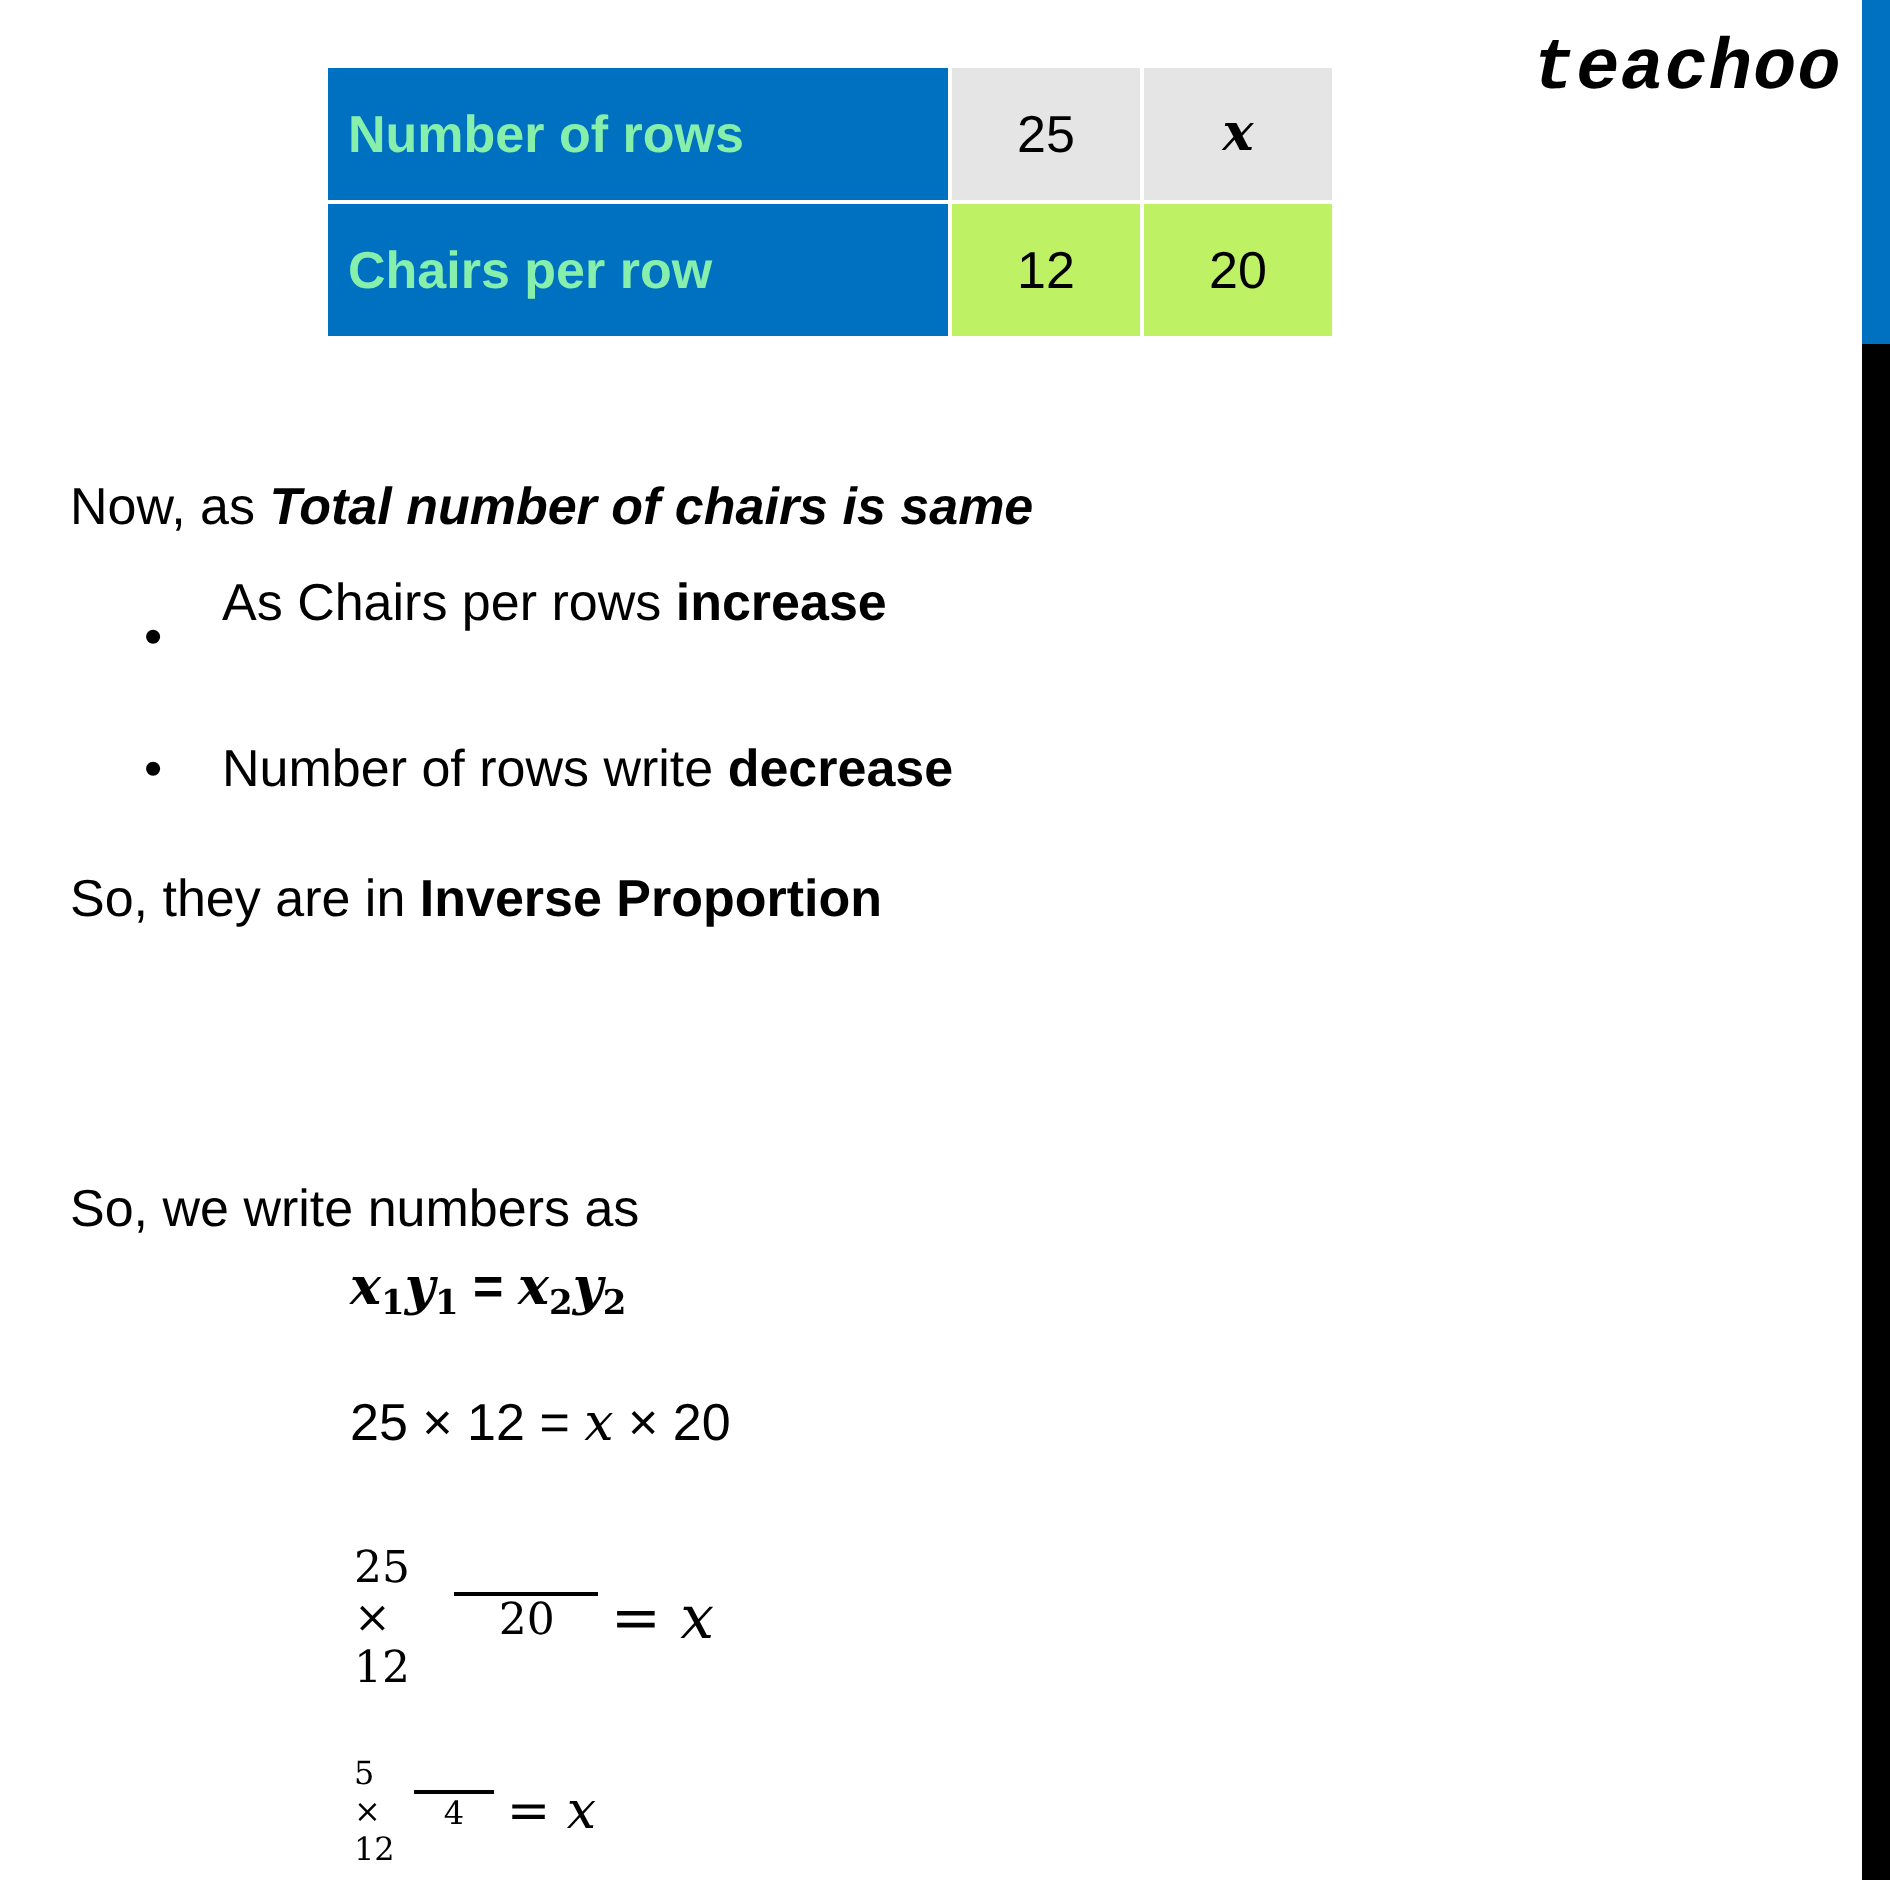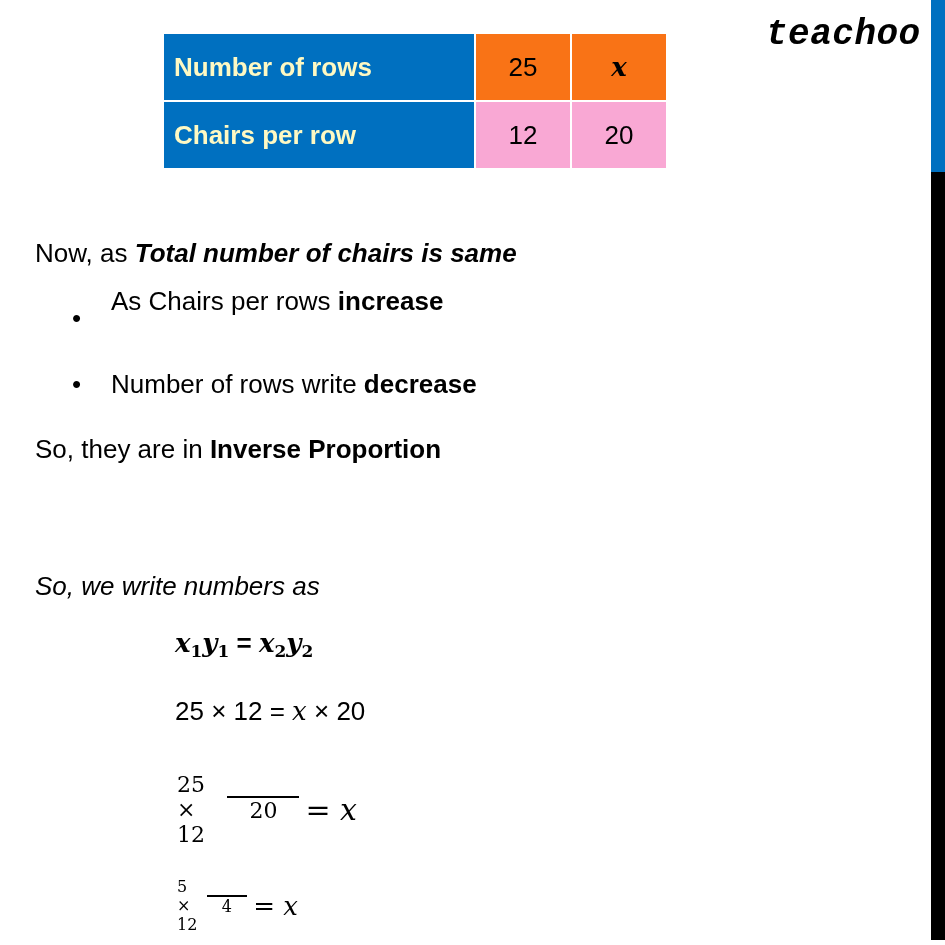--- a/index.html
+++ b/index.html
@@ -17,25 +17,25 @@
     font-family:Liberation Mono, monospace; font-style:italic; font-weight:bold;
     font-size:36px; letter-spacing:0.5px; color:#000;
   }
 
   table.ratio {
     position:absolute; left:162px; top:32px;
     border-collapse:collapse;
   }
   table.ratio td { height:66px; padding:0; border:2px solid #fff; font-size:26px; }
   table.ratio td.hdr {
-    width:300px; background:#0070c0; color:#fef9c3; font-weight:bold; padding-left:10px;
+    width:300px; background:#0070c0; color:#86efac; font-weight:bold; padding-left:10px;
   }
   table.ratio td.val { width:94px; text-align:center; }
-  table.ratio tr.r1 td.val { background:#f97316; }
-  table.ratio tr.r2 td.val { background:#f9a8d4; }
+  table.ratio tr.r1 td.val { background:#e5e5e5; }
+  table.ratio tr.r2 td.val { background:#bef264; }
   .mathx { font-family:"DejaVu Serif", serif; font-style:italic; font-weight:bold; }
 
   .line { position:absolute; font-size:26px; white-space:nowrap;text-align:right; }
   .bullet { position:absolute; font-size:26px; }
   .bi { font-weight:bold; font-style:italic; }
   .b { font-weight:bold; }
   .ital { font-family:"DejaVu Serif", serif; font-style:italic; }
   .eq-bold { font-family:"DejaVu Serif", serif; font-weight:bold; font-style:italic; font-size:26px; }
   .eq-bold sub { font-size:17px; font-style:normal; vertical-align:-5px; }
 
@@ -79,21 +79,21 @@
 
 <div class="bullet" style="left:72px; top:369px;">•</div>
 <div class="line" style="left:111px; top:369px;">
   <span>Number of rows write </span><span class="b">decrease</span>
 </div>
 
 <div class="line" style="left:35px; top:434px;">
   <span>So, they are in </span><span class="b">Inverse Proportion</span>
 </div>
 
-<div class="line" style="left:35px; top:571px;font-style:italic;">So, we write numbers as</div>
+<div class="line" style="left:35px; top:589px;">So, we write numbers as</div>
 
 <div class="line eq-bold" style="left:175px; top:628px;">
   <span>x</span><sub>1</sub><span>y</span><sub>1</sub><span style="font-family:'Liberation Sans',sans-serif;font-style:normal;"> = </span><span>x</span><sub>2</sub><span>y</span><sub>2</sub>
 </div>
 
 <div class="line" style="left:175px; top:696px;">
   <span>25 × 12 = </span><span class="ital">x</span><span> × 20</span>
 </div>
 
 <div class="frac" style="left:175px; top:772px; font-size:22px;">

